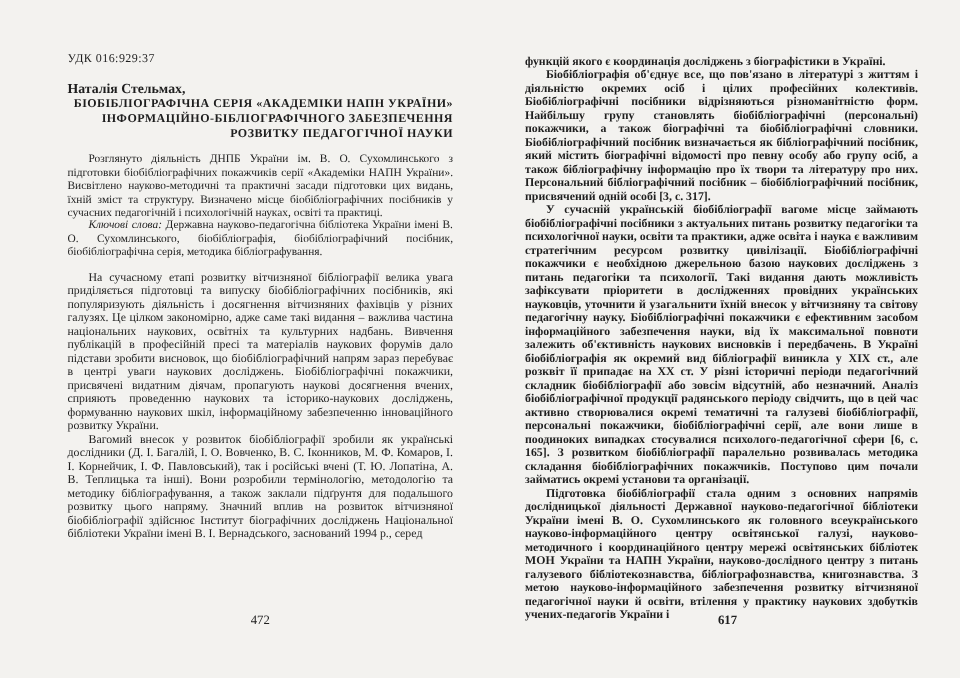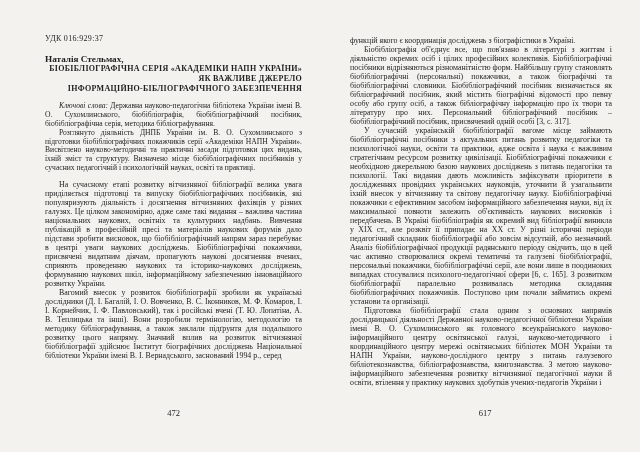--- a/index.html
+++ b/index.html
@@ -6,21 +6,21 @@
   body {
     width:640px; height:452px;
     background:#f3f2ef;
     font-family:"Liberation Serif", serif;
     color:#1e1e1e;
     overflow:hidden;
   }
   .spread { display:flex; width:640px; height:346px; }
   .page { position:relative; box-sizing:border-box; width:320px; height:452px; }
   .page-left  { padding:34px 18px 0 45px; }
-  .page-right { padding:36px 28px 0 30px; }
+  .page-right { padding:36px 28px 0 30px;font-weight:bold; }
 
   .udc { font-size:8px; letter-spacing:0.3px; margin-bottom:11px; }
 
   .author-name { font-weight:bold; font-size:9.2px; line-height:10px; }
   .author-aff  { font-size:7.5px; line-height:8.5px; margin-bottom:12px; }
 
   .title { text-align:right; font-weight:bold; font-size:8px;
            line-height:9.8px; letter-spacing:0.3px; margin-bottom:9px; }
   .title div { white-space:nowrap; }
 
@@ -41,27 +41,27 @@
 
 <div class="spread">
 
   <div class="page page-left">
     <div class="udc">УДК 016:929:37</div>
 
     <div class="author-name">Наталія Стельмах,</div>
 
     <div class="title">
       <div>БІОБІБЛІОГРАФІЧНА СЕРІЯ «АКАДЕМІКИ НАПН УКРАЇНИ»</div>
-      <div>ЯК ВАЖЛИВЕ ДЖЕРЕЛО</div>
       <div>ІНФОРМАЦІЙНО-БІБЛІОГРАФІЧНОГО ЗАБЕЗПЕЧЕННЯ</div>
+      <div>РОЗВИТКУ ПЕДАГОГІЧНОЇ НАУКИ</div>
     </div>
 
     <div class="abstract-block">
+      <p>Розглянуто діяльність ДНПБ України ім. В. О. Сухомлинського з підготовки біобібліографічних покажчиків серії «Академіки НАПН України». Висвітлено науково-методичні та практичні засади підготовки цих видань, їхній зміст та структуру. Визначено місце біобібліографічних посібників у сучасних педагогічній і психологічній науках, освіті та практиці.</p>
       <p><span class="kw-label">Ключові слова:</span><span> Державна науково-педагогічна бібліотека України імені В. О. Сухомлинського, біобібліографія, біобібліографічний посібник, біобібліографічна серія, методика бібліографування.</span></p>
-      <p>Розглянуто діяльність ДНПБ України ім. В. О. Сухомлинського з підготовки біобібліографічних покажчиків серії «Академіки НАПН України». Висвітлено науково-методичні та практичні засади підготовки цих видань, їхній зміст та структуру. Визначено місце біобібліографічних посібників у сучасних педагогічній і психологічній науках, освіті та практиці.</p>
     </div>
 
     <div class="body-text">
       <p>На сучасному етапі розвитку вітчизняної бібліографії велика увага приділяється підготовці та випуску біобібліографічних посібників, які популяризують діяльність і досягнення вітчизняних фахівців у різних галузях. Це цілком закономірно, адже саме такі видання – важлива частина національних наукових, освітніх та культурних надбань. Вивчення публікацій в професійній пресі та матеріалів наукових форумів дало підстави зробити висновок, що біобібліографічний напрям зараз перебуває в центрі уваги наукових досліджень. Біобібліографічні покажчики, присвячені видатним діячам, пропагують наукові досягнення вчених, сприяють проведенню наукових та історико-наукових досліджень, формуванню наукових шкіл, інформаційному забезпеченню інноваційного розвитку України.</p>
       <p>Вагомий внесок у розвиток біобібліографії зробили як українські дослідники (Д. І. Багалій, І. О. Вовченко, В. С. Іконников, М. Ф. Комаров, І. І. Корнейчик, І. Ф. Павловський), так і російські вчені (Т. Ю. Лопатіна, А. В. Теплицька та інші). Вони розробили термінологію, методологію та методику бібліографування, а також заклали підґрунтя для подальшого розвитку цього напряму. Значний вплив на розвиток вітчизняної біобібліографії здійснює Інститут біографічних досліджень Національної бібліотеки України імені В. І. Вернадського, заснований 1994 р., серед</p>
     </div>
 
     <div class="page-number">472</div>
   </div>
 

